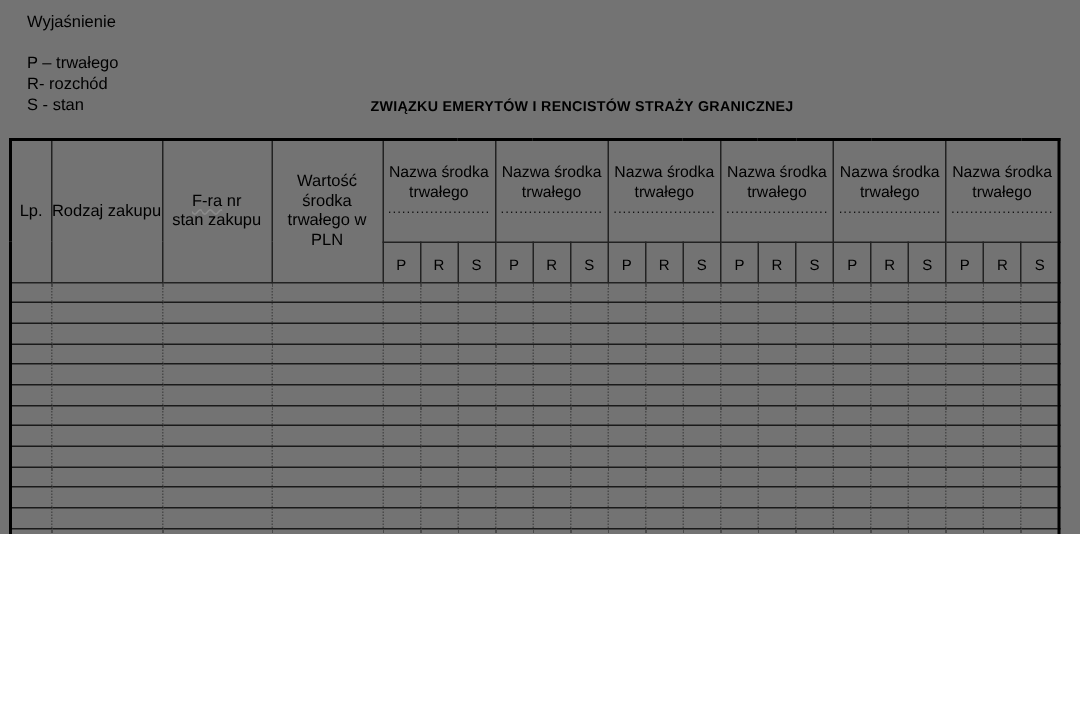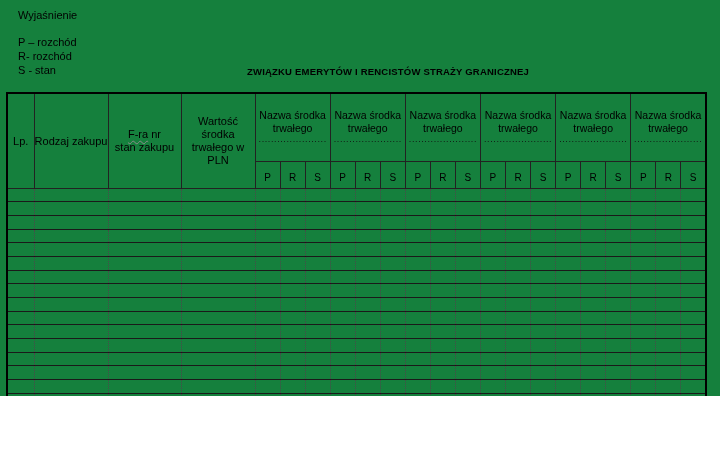--- a/index.html
+++ b/index.html
@@ -1,17 +1,17 @@
 <!DOCTYPE html>
 <html><head>
 <meta charset="utf-8">
 <style>
   html, body { margin:0; padding:0; background:#ffffff; }
   .page {
-    position:relative; width:720px; height:396px; background:#15803d;
+    position:relative; width:720px; height:356px; background:#737373;
     font-family:"Liberation Sans", sans-serif; color:#000; overflow:hidden;
   }
 
   
   .legend { position:absolute; left:18px; top:8px; font-size:11px; line-height:14px; }
   .legend-title { margin-bottom:13px; }
 
   
   .attachment { position:absolute; left:600px; top:5px; font-size:10.5px; line-height:15px; }
 
@@ -61,21 +61,21 @@
     border-right:1px dotted #4a4a4a;
   }
 </style>
 </head>
 <body>
 
 <div class="page">
 
   <div class="legend">
     <div class="legend-title">Wyjaśnienie</div>
-    <div class="legend-item">P – rozchód</div>
+    <div class="legend-item">P – trwałego</div>
     <div class="legend-item">R- rozchód</div>
     <div class="legend-item">S - stan</div>
   </div>
 
 
   <div class="subtitle">ZWIĄZKU EMERYTÓW I RENCISTÓW STRAŻY GRANICZNEJ</div>
 
   <table class="grid">
     <colgroup>
       <col style="width:27px">

